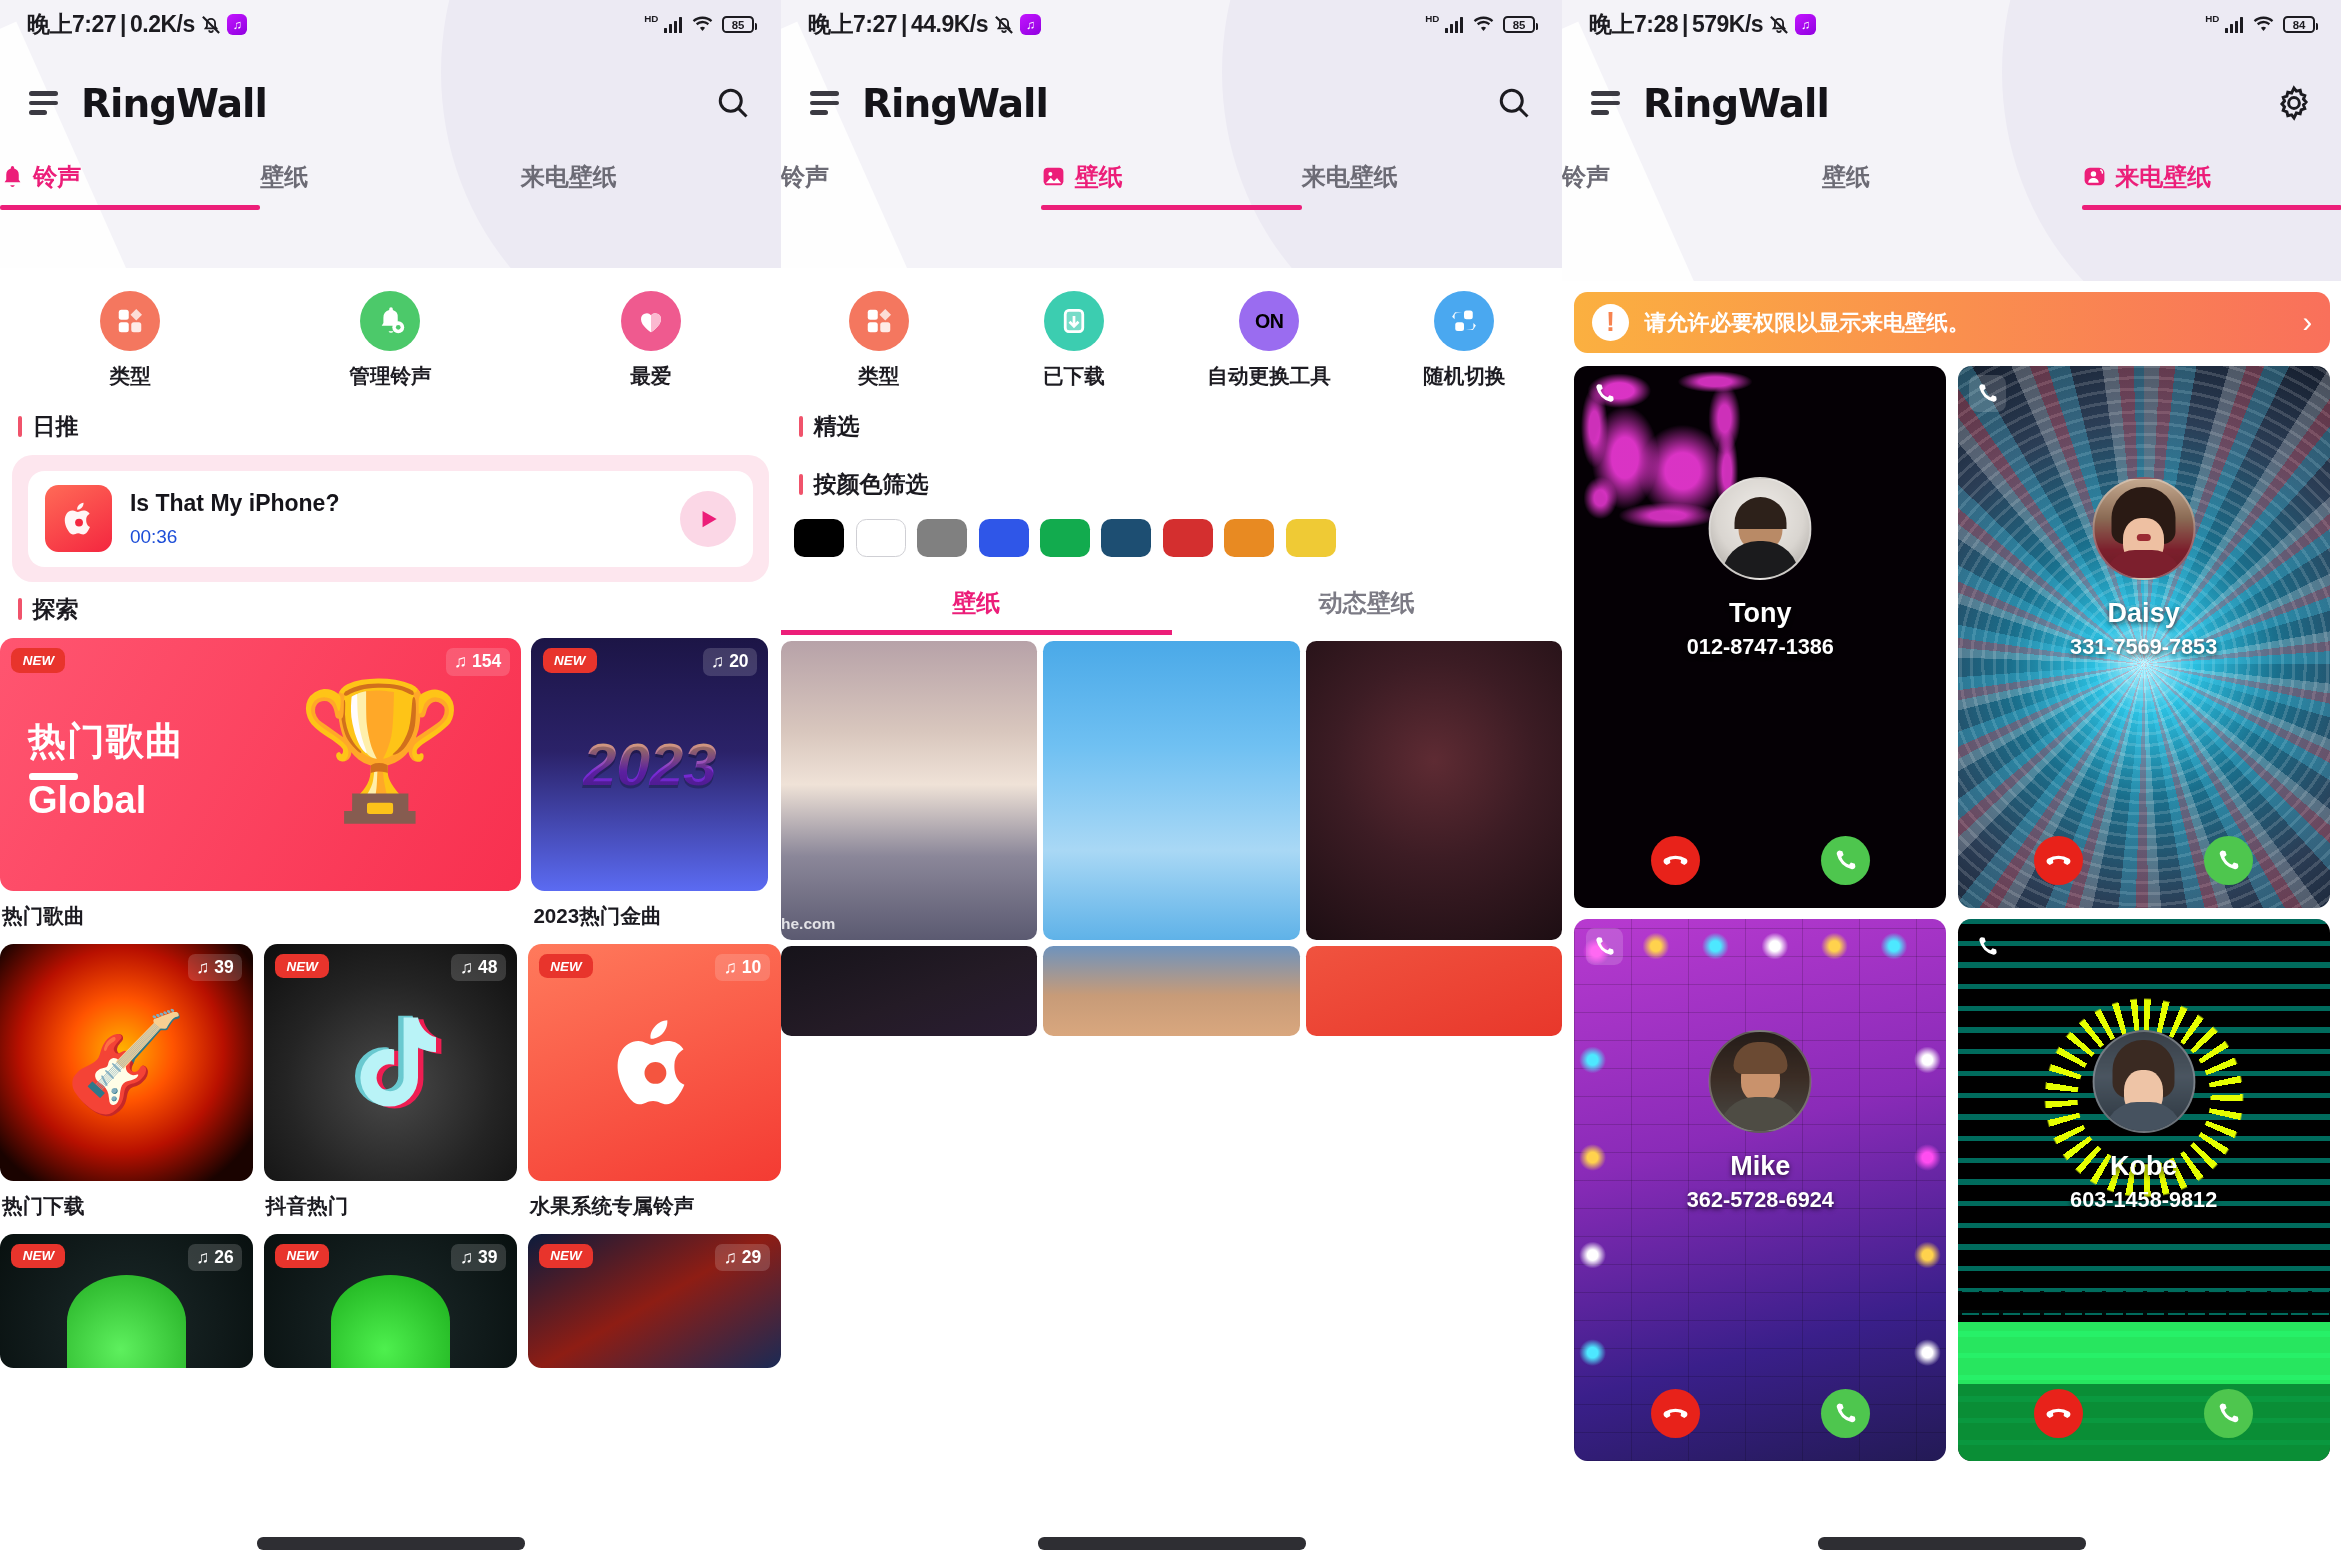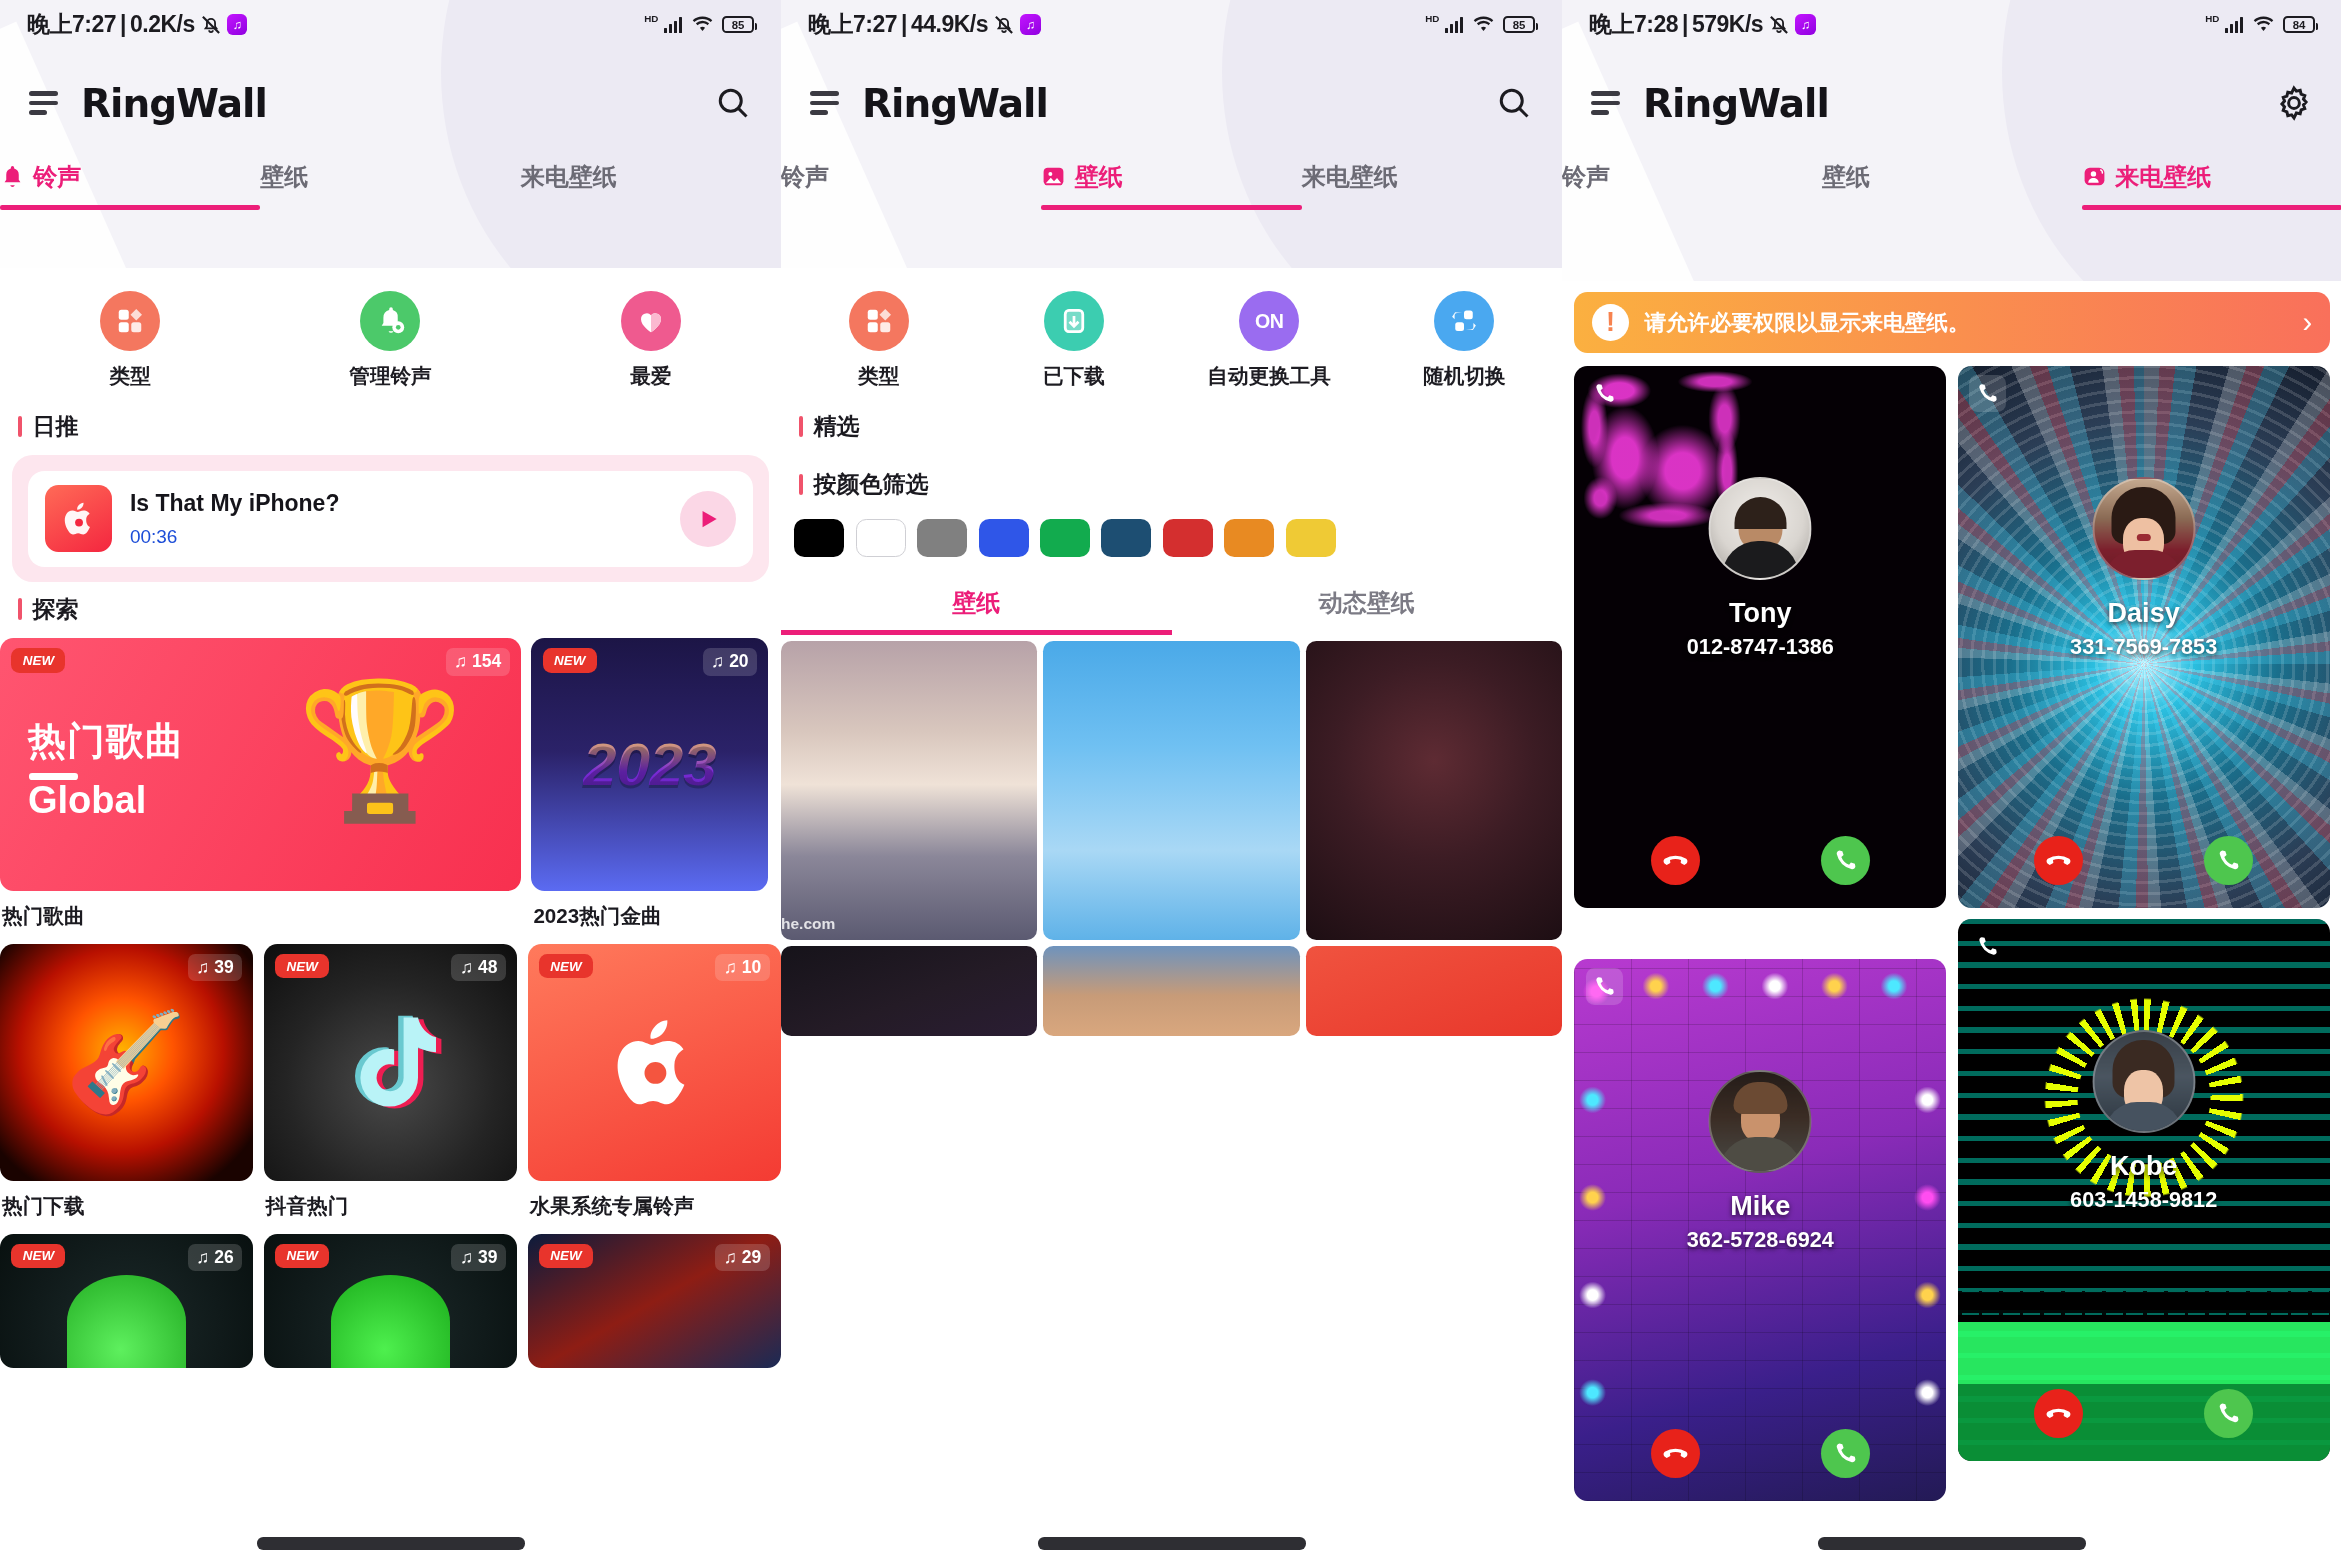--- a/index.html
+++ b/index.html
@@ -169,21 +169,21 @@
     font-size:27px;font-weight:700;color:#f7834f;}
   .perm-txt{ flex:1; color:#fff; font-size:21.7px; font-weight:700;}
   .perm-arrow{ color:#fff; font-size:29px; font-weight:300;}
 
   .cgrid{ display:flex; gap:11.4px; padding:12.4px 12.4px 0 12.4px; flex-wrap:wrap;}
   .ccard{
     flex:0 0 calc(50% - 5.7px); height:542px; border-radius:13.4px; position:relative; overflow:hidden;
   }
   .c-tony{ background:#050005;}
   .c-daisy{ background:radial-gradient(circle at 50% 55%, #bff3ff 0%, #2bbfe0 14%, #1a6f8c 38%, #2b3d55 70%, #141c2b 100%);}
-  .c-mike{ background:linear-gradient(165deg,#b83ad0 0%, #8a2bb8 40%, #3a1f8a 75%, #231a55 100%);margin-top:40px;}
+  .c-mike{ background:linear-gradient(165deg,#b83ad0 0%, #8a2bb8 40%, #3a1f8a 75%, #231a55 100%);}
   .c-kobe{ background:#000;}
   .c-phone{ position:absolute; left:11.4px; top:9.3px; width:37px;height:37px;border-radius:8.3px;
     display:flex;align-items:center;justify-content:center; z-index:5;}
   .c-phone.shade{ background:rgba(255,255,255,.16);}
   .c-avatar{
     position:absolute; left:50%; top:111px; transform:translateX(-50%);
     width:103px;height:103px;border-radius:50%; overflow:hidden; z-index:4;
     border:2.6px solid rgba(255,255,255,.28);
   }
   .c-name{ position:absolute; left:0; right:0; top:232px; text-align:center; color:#fff; font-size:27px; font-weight:700;
@@ -547,21 +547,21 @@
             <rect x="5" y="3.5" width="14" height="17" rx="3" fill="#fff" opacity=".3"></rect>
             <rect x="5" y="3.5" width="14" height="17" rx="3"></rect>
             <line x1="12" y1="8" x2="12" y2="16"></line>
             <path d="M8.4 12.6L12 16.2l3.6-3.6"></path>
           </svg>
       </div>
       <div class="q-label">已下载</div>
     </div>
     <div class="q-item">
       <div class="q-circle" style="background:#9a6cf0">
-        <span style="color:#ffffff;font-size:19.6px;font-weight:700;letter-spacing:-0.5px;">ON</span>
+        <span style="color:#000000;font-size:19.6px;font-weight:700;letter-spacing:-0.5px;">ON</span>
       </div>
       <div class="q-label">自动更换工具</div>
     </div>
     <div class="q-item">
       <div class="q-circle" style="background:#4aa8f0">
         <svg width="30" height="30" viewBox="0 0 24 24" fill="#fff">
             <rect x="12" y="3.5" width="7" height="7" rx="2"></rect>
             <rect x="5" y="13" width="7" height="7" rx="2"></rect>
             <path d="M10.5 5.5H6.5a2 2 0 0 0-2 2v3l-2-2 2.4-3.6z" opacity=".95"></path>
             <path d="M13.5 18.5h4a2 2 0 0 0 2-2v-3l2 2-2.4 3.6z" opacity=".95"></path>

